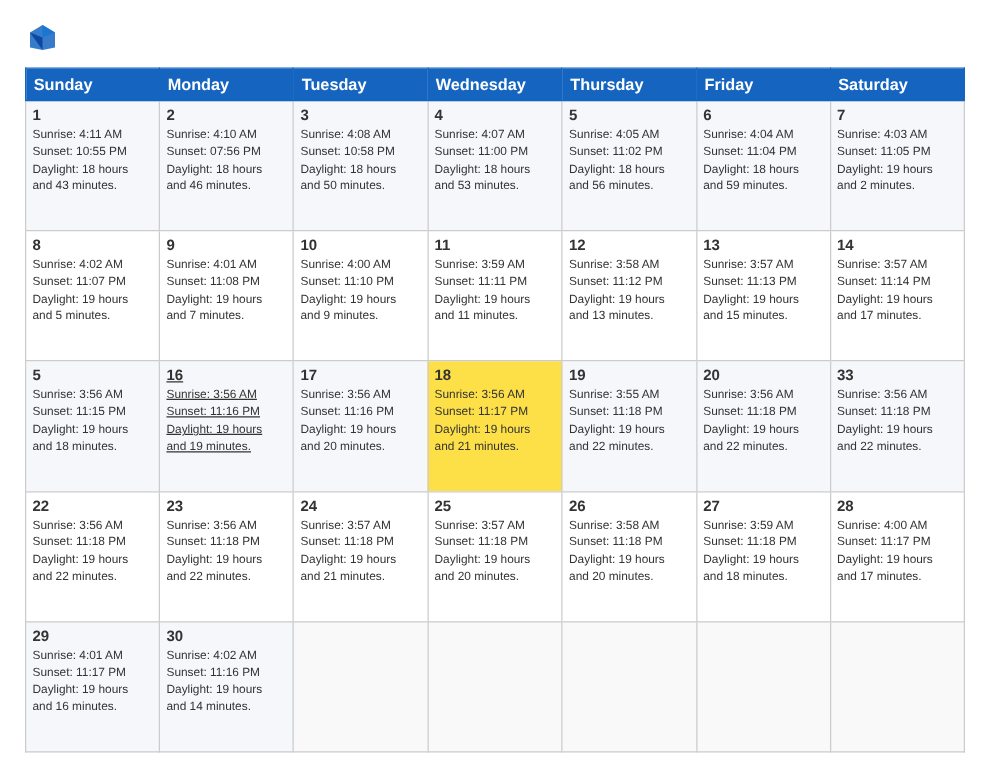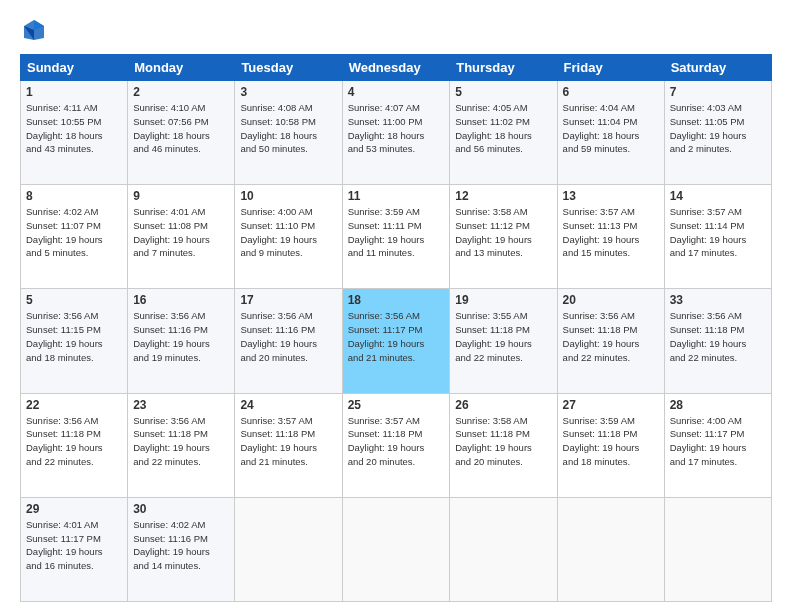--- a/index.html
+++ b/index.html
@@ -233,35 +233,35 @@
           </td>
         </tr>
         <tr>
           <td style="background: rgb(245, 247, 250);">
             <span class="day-num">5</span>
             <div class="day-info" style="white-space: pre-line;">Sunrise: 3:56 AM
 Sunset: 11:15 PM
 Daylight: 19 hours
 and 18 minutes.</div>
           </td>
-          <td style="background: rgb(245, 247, 250);">
+          <td style="background: rgb(245, 247, 250); text-decoration: underline;">
             <span class="day-num">16</span>
             <div class="day-info" style="white-space: pre-line;">Sunrise: 3:56 AM
 Sunset: 11:16 PM
 Daylight: 19 hours
 and 19 minutes.</div>
           </td>
           <td style="background: rgb(245, 247, 250);">
             <span class="day-num">17</span>
             <div class="day-info" style="white-space: pre-line;">Sunrise: 3:56 AM
 Sunset: 11:16 PM
 Daylight: 19 hours
 and 20 minutes.</div>
           </td>
-          <td style="background: #7dd3fc;">
+          <td style="background: #fde047;">
             <span class="day-num">18</span>
             <div class="day-info" style="white-space: pre-line;">Sunrise: 3:56 AM
 Sunset: 11:17 PM
 Daylight: 19 hours
 and 21 minutes.</div>
           </td>
           <td style="background: rgb(245, 247, 250);">
             <span class="day-num">19</span>
             <div class="day-info" style="white-space: pre-line;">Sunrise: 3:55 AM
 Sunset: 11:18 PM

